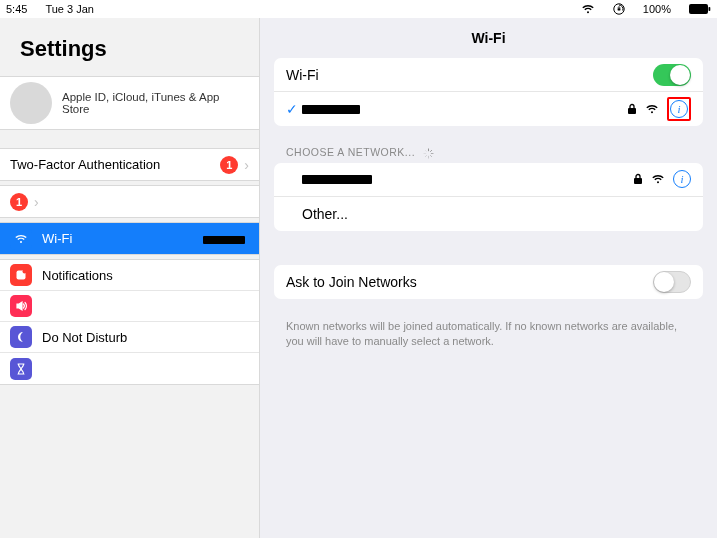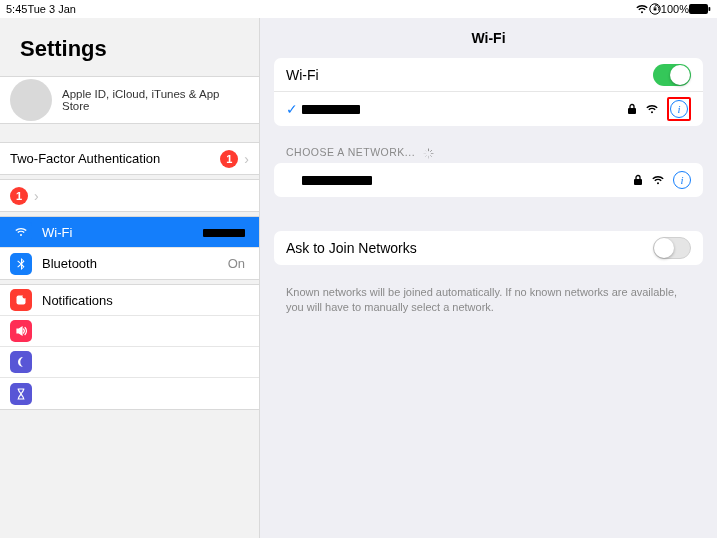--- a/index.html
+++ b/index.html
@@ -1,33 +1,33 @@
 <!DOCTYPE html>
 <html><head>
 <meta charset="utf-8">
 <style>
 *{box-sizing:border-box;margin:0;padding:0;font-family:-apple-system,Helvetica,Arial,sans-serif;-webkit-font-smoothing:antialiased}
 body{width:717px;height:538px;overflow:hidden;background:#fff;font-size:13px;color:#000}
 .statusbar{height:18px;display:flex;align-items:center;justify-content:space-between;padding:0 6px;font-size:11px;font-weight:500}
-.sb-left,.sb-right{display:flex;align-items:center;gap:0}
+.sb-left,.sb-right{display:flex;align-items:center;gap:18px}
 .sb-right svg{display:block}
 .main{display:flex;height:520px}
 .sidebar{width:260px;background:#f2f2f2;border-right:1px solid #d9d9d9;overflow:hidden}
 .sidebar h1{font-size:22px;font-weight:800;padding:18px 20px 14px}
 .section{background:#fff;border-top:1px solid #d9d9d9;border-bottom:1px solid #d9d9d9;margin-bottom:4px}
 .row{display:flex;align-items:center;height:31px;padding:0 10px;border-bottom:1px solid #e6e6e6;background:#fff;cursor:default}
 .row:last-child{border-bottom:none}
 .row .label{flex:1;font-size:13px}
 .row .value{font-size:13px;color:#8a8a8a;margin-right:4px}
 .row .chev{color:#c4c4c4;font-size:14px}
 .row.selected{background:#147efb;color:#fff}
 .row.selected .value{color:#fff}
 .icon{width:22px;height:22px;border-radius:5px;margin-right:10px;display:flex;align-items:center;justify-content:center;flex-shrink:0}
 .icon svg{display:block}
-.apple-row{height:48px;display:flex;align-items:center;padding:0 10px;background:#fff;border-top:1px solid #d9d9d9;border-bottom:1px solid #d9d9d9;margin-bottom:18px}
+.apple-row{height:54px;display:flex;align-items:center;padding:0 10px;background:#fff;border-top:1px solid #d9d9d9;border-bottom:1px solid #d9d9d9;margin-bottom:18px}
 .avatar{width:42px;height:42px;border-radius:50%;background:#d9d9d9;margin-right:10px;flex-shrink:0}
 .apple-row .label{font-size:11.5px;color:#333}
 .badge{background:#ff3b30;color:#fff;min-width:18px;height:18px;border-radius:9px;display:flex;align-items:center;justify-content:center;font-size:11px;font-weight:600;margin-right:6px}
 .mini-toggle{width:36px;height:20px;border-radius:10px;background:#e5e5e5;position:relative;border:1px solid #d0d0d0}
 .mini-toggle .knob{width:18px;height:18px;border-radius:50%;background:#fff;position:absolute;top:0;left:0;box-shadow:0 1px 2px rgba(0,0,0,.25)}
 .content{flex:1;background:#efeff4;overflow:hidden}
 .content h2{text-align:center;font-size:14px;font-weight:600;padding:12px 0}
 .group{margin:0 14px 14px;background:#fff;border-radius:7px;overflow:hidden}
 .group .grow{border-bottom:1px solid #e6e6e6}
 .group .grow:last-child{border-bottom:none}
@@ -102,29 +102,20 @@
     <div class="section">
       <div class="row selected">
         <div class="icon" style="background:#147efb">
             <svg width="14" height="14" viewBox="0 0 14 14">
               <path d="M7 11a1 1 0 100-2 1 1 0 000 2zM4.3 8.1a4 4 0 015.4 0l1-1a5.5 5.5 0 00-7.4 0zM2.3 6.1a7 7 0 019.4 0l1-1a8.5 8.5 0 00-11.4 0z" fill="#fff"></path>
             </svg>
           </div>
         <div class="label">Wi-Fi</div>
         <div class="value"><span class="redact" style="width:42px"></span></div>
       </div>
-      <div class="row">
-        <div class="icon" style="background:#147efb">
-            <svg width="14" height="14" viewBox="0 0 14 14">
-              <path d="M7 1v5L4 3.5 3.3 4.2 6.5 7l-3.2 2.8L4 10.5l3-2.5v5l3.5-3.3L8 7l2.5-2.7zm1 2.1L9.2 4 8 5zm0 7.8V9l1.2 1z" fill="#fff"></path>
-            </svg>
-          </div>
-        <div class="label">Bluetooth</div>
-        <div class="value">On</div>
-      </div>
     </div>
 
     <div class="section">
       <div class="row">
         <div class="icon" style="background:#ff3b30">
             <svg width="14" height="14" viewBox="0 0 14 14">
               <rect x="2.5" y="2.5" width="9" height="9" rx="2" fill="#fff"></rect>
               <circle cx="10.5" cy="3.5" r="2" fill="#ff3b30"></circle>
             </svg>
           </div>
@@ -137,20 +128,21 @@
               <path d="M3 5h2l3-2v8l-3-2H3z" fill="#fff"></path>
             </svg>
           </div>
       </div>
       <div class="row">
         <div class="icon" style="background:#5856d6">
             <svg width="14" height="14" viewBox="0 0 14 14">
               <path d="M9 2a5 5 0 100 10A6 6 0 019 2z" fill="#fff"></path>
             </svg>
           </div>
+        <div class="label">Do Not Disturb</div>
       </div>
       <div class="row">
         <div class="icon" style="background:#5856d6">
             <svg width="14" height="14" viewBox="0 0 14 14">
               <path d="M4 2h6M4 12h6M4.5 2.5c0 2 2 3 2.5 4.5C6.5 8.5 4.5 9.5 4.5 11.5M9.5 2.5c0 2-2 3-2.5 4.5.5 1.5 2.5 2.5 2.5 4.5" fill="none" stroke="#fff" stroke-width="1.2" stroke-linecap="round"></path>
             </svg>
           </div>
       </div>
     </div>
   </div>
@@ -206,20 +198,24 @@
           <svg width="10" height="12" viewBox="0 0 10 12">
               <rect x="1" y="5" width="8" height="6" rx="1" fill="#000"></rect>
               <path d="M3 5V3.5a2 2 0 114 0V5" fill="none" stroke="#000" stroke-width="1.3"></path>
             </svg>
           <svg width="14" height="10" viewBox="0 0 14 10">
               <path d="M7 9.2a1 1 0 100-2 1 1 0 000 2zm-2.7-2.9a4 4 0 015.4 0l1-1a5.5 5.5 0 00-7.4 0zm-2-2a7 7 0 019.4 0l1-1a8.5 8.5 0 00-11.4 0z" fill="#000"></path>
             </svg>
           <div class="infob">i</div>
         </div>
       </div>
+      <div class="grow">
+        <div class="check"></div>
+        <div class="glabel">Other...</div>
+      </div>
     </div>
 
     <div class="group" style="margin-top:34px">
       <div class="grow">
         <div class="glabel">Ask to Join Networks</div>
         <div class="big-toggle off">
             <div class="knob"></div>
           </div>
       </div>
     </div>

